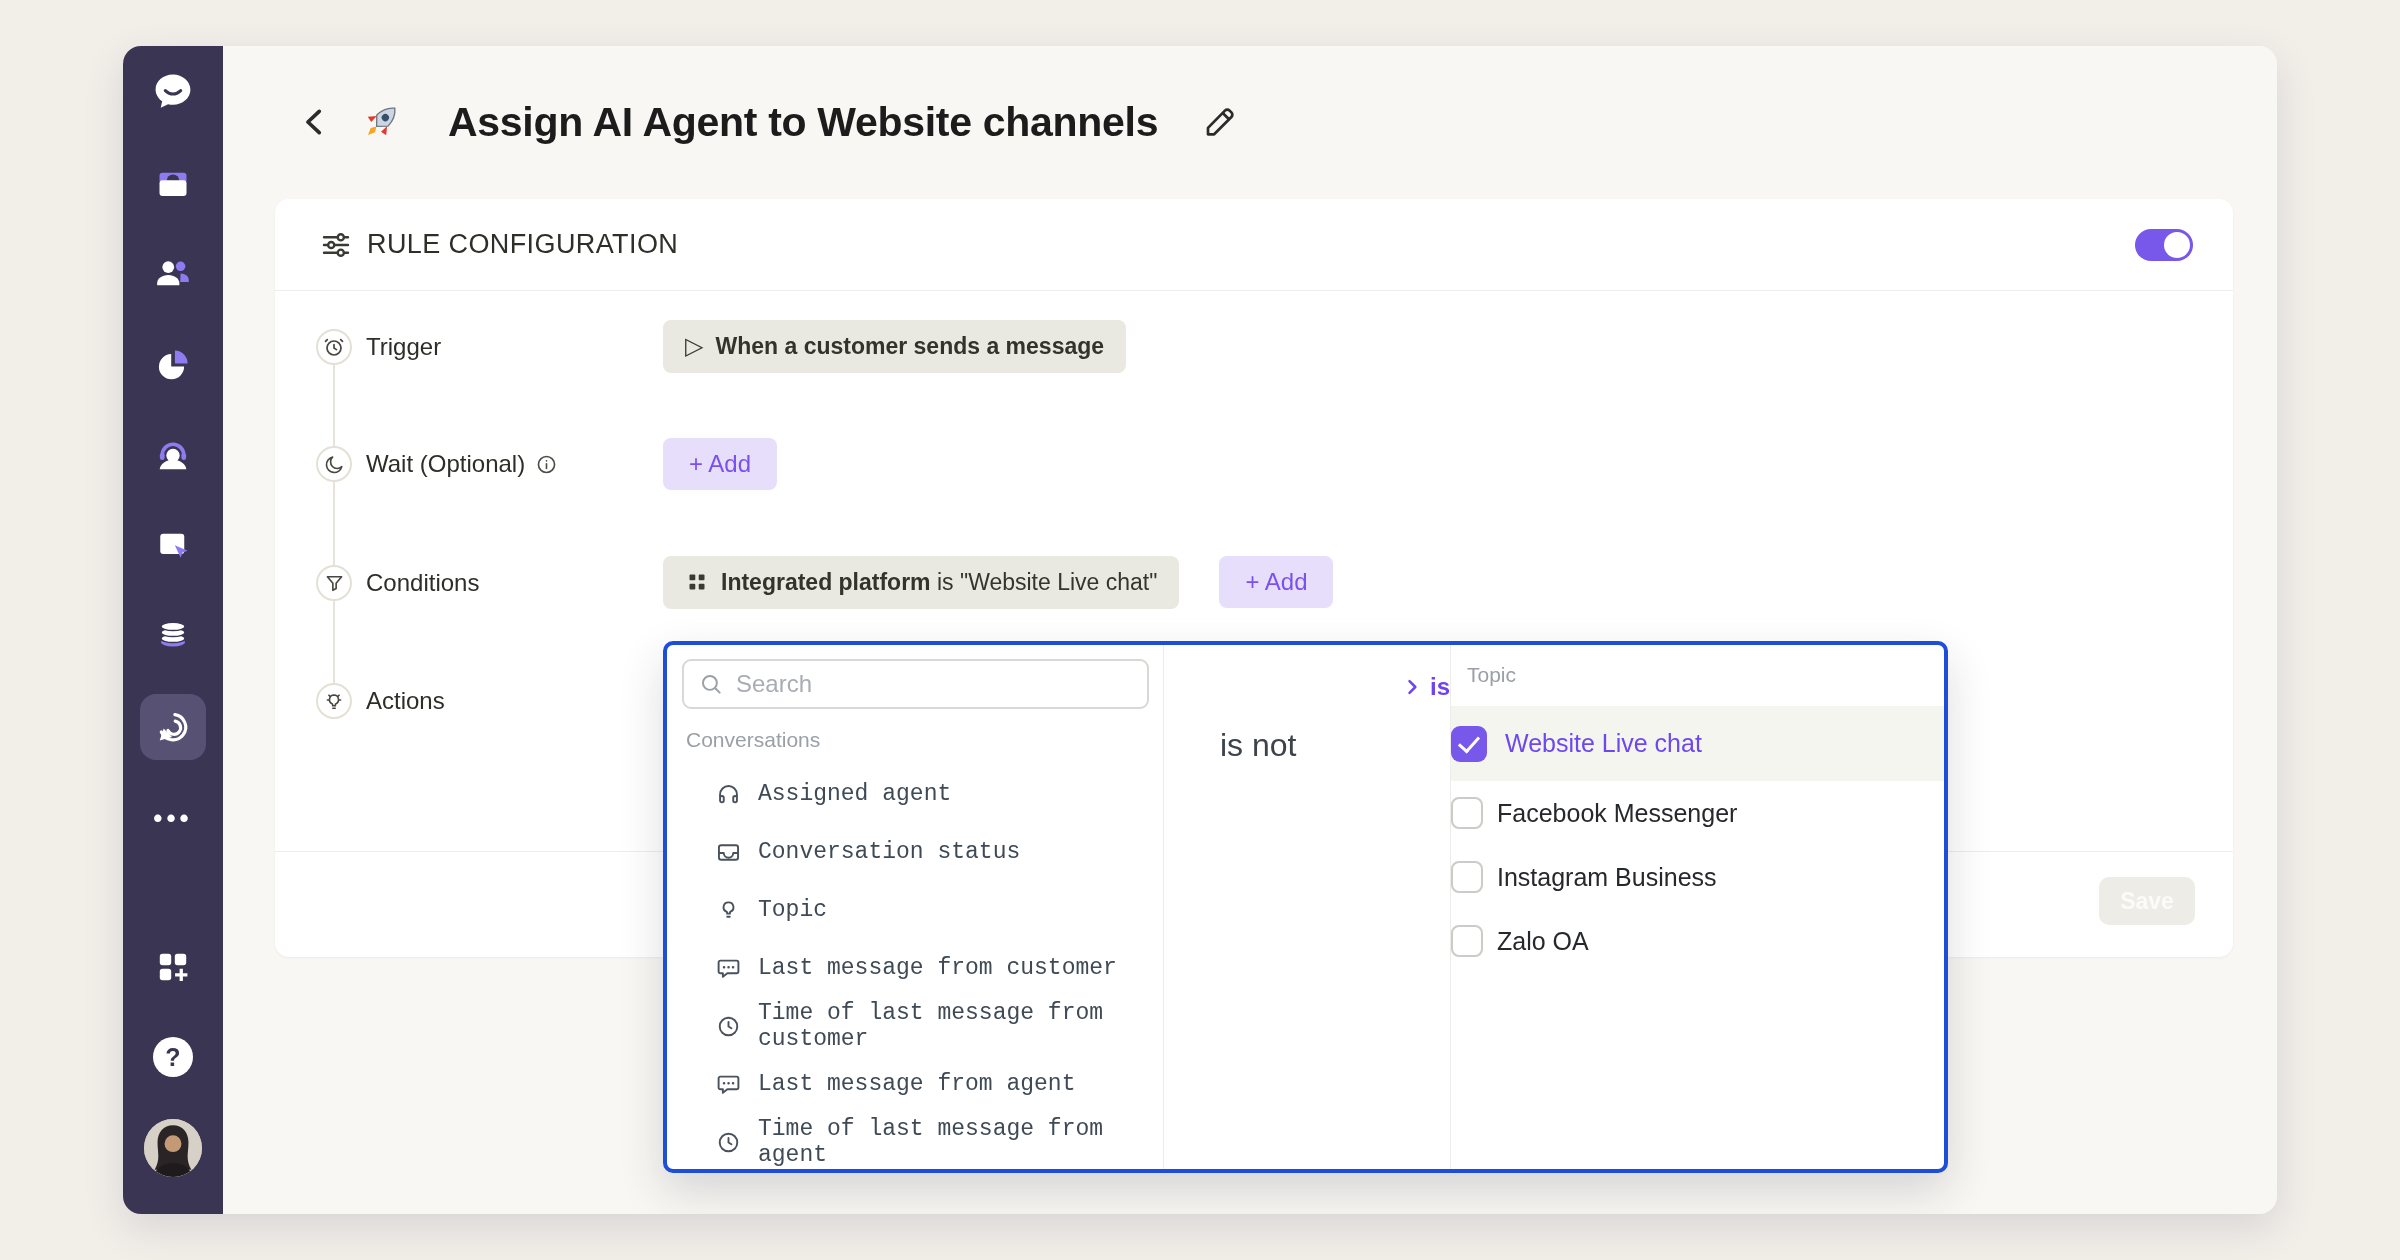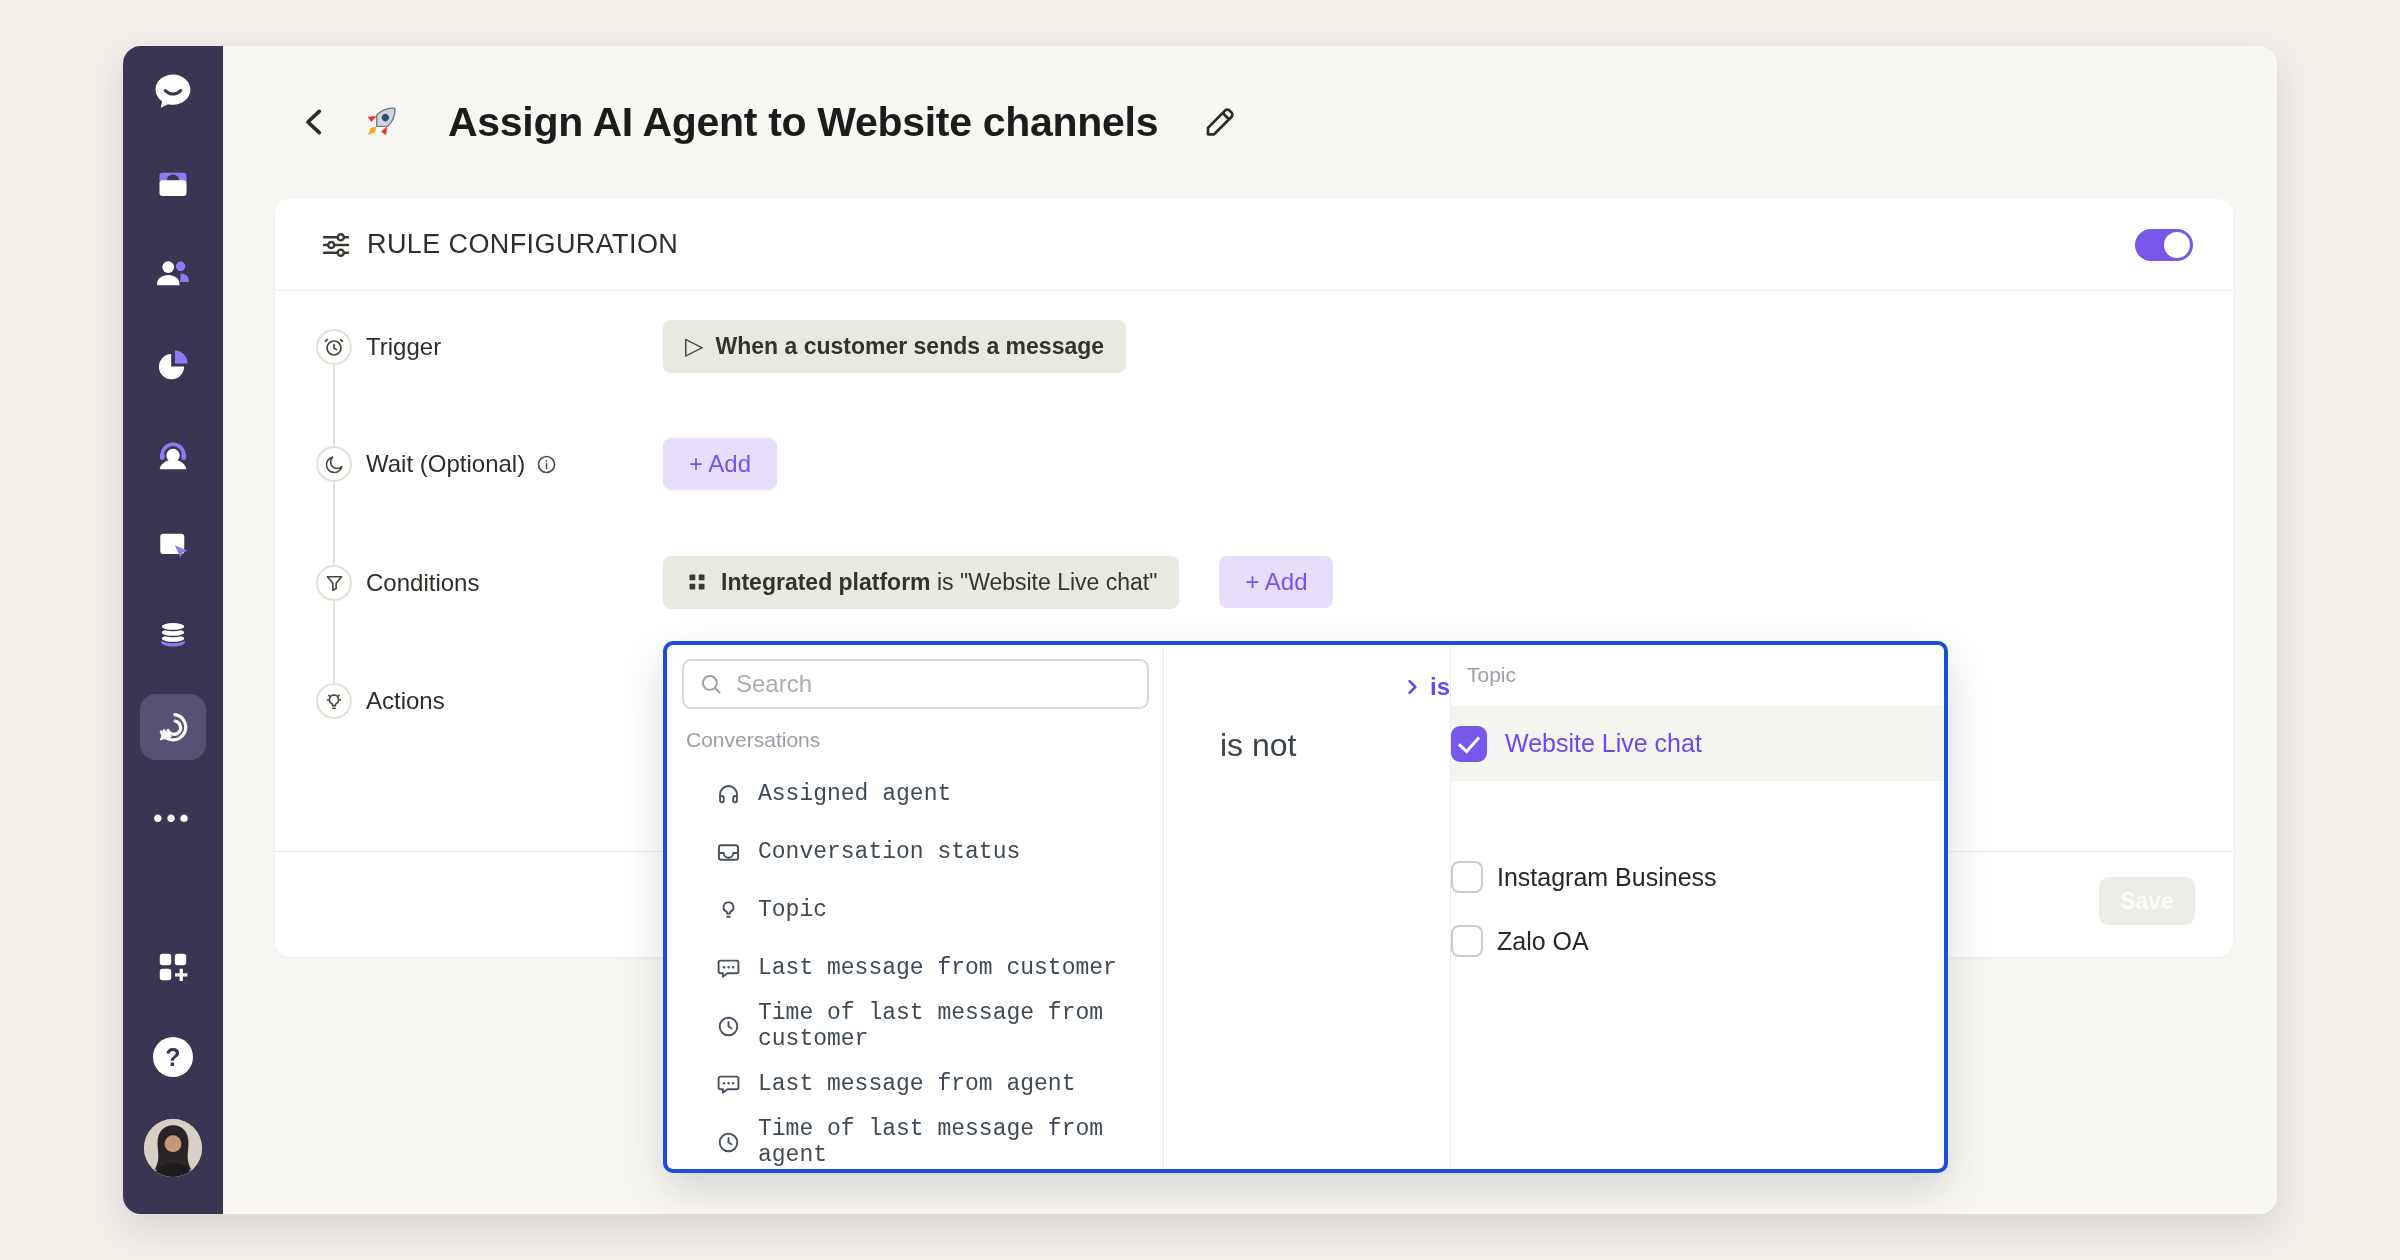--- a/index.html
+++ b/index.html
@@ -418,20 +418,24 @@
       </div>
 
       <div class="dd-col3">
         <div class="select-label">Topic</div>
 
         <div class="opt-row selected">
           <div class="cb checked"></div>
           <span class="opt-label">Website Live chat</span>
         </div>
 
+        <div class="opt-row" style="top:136px;height:64px">
+          <div class="cb"></div>
+          <span class="opt-label">Facebook Messenger</span>
+        </div>
 
         <div class="opt-row" style="top:200px;height:64px">
           <div class="cb"></div>
           <span class="opt-label">Instagram Business</span>
         </div>
 
         <div class="opt-row" style="top:264px;height:64px">
           <div class="cb"></div>
           <span class="opt-label">Zalo OA</span>
         </div>

